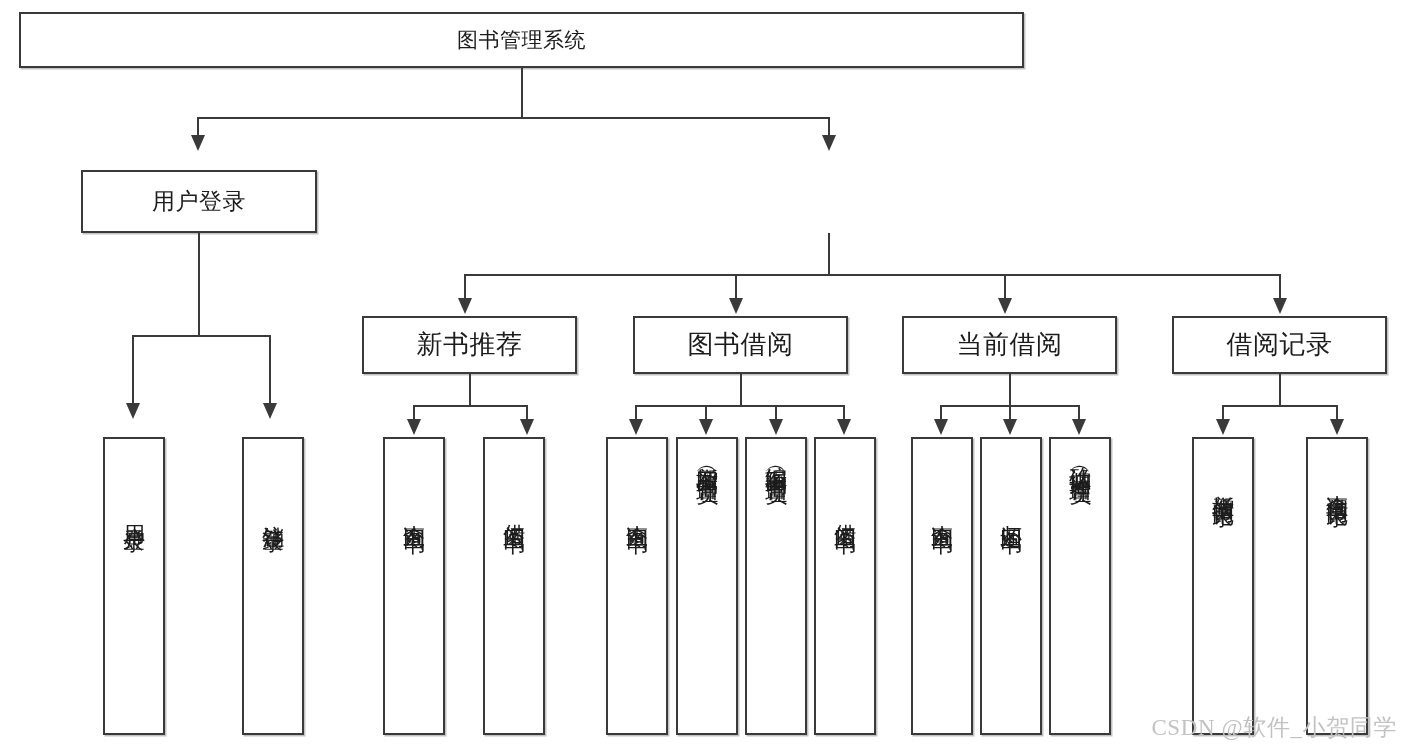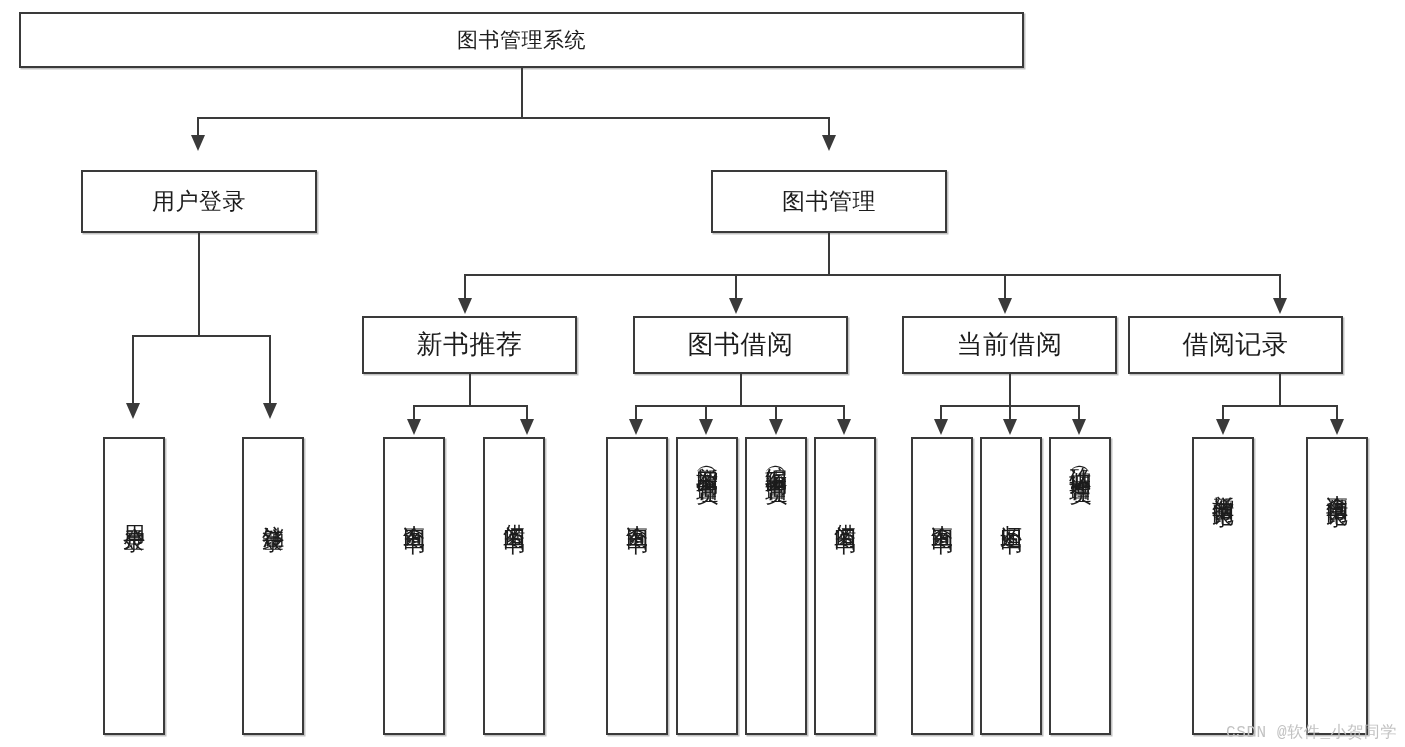--- a/index.html
+++ b/index.html
@@ -69,25 +69,25 @@
     border-left:7px solid transparent;
     border-right:7px solid transparent;
     border-top:16px solid #3a3a3a;
   }
 
   
   #watermark{
     position:absolute;
     right:8px;
     bottom:4px;
-    font-size:16px;
+    font-size:23px;
     color:#c2c2c2;
     letter-spacing:0.6px;
     white-space:nowrap;
-    font-family:Liberation Mono, monospace;
+    font-family:Liberation Serif, serif;
   }
 </style>
 </head>
 <body>
 
 <div id="canvas">
 
   <div class="node root" style="left:19px; top:12px; width:1005px; height:56px;">
     <span class="lbl">图书管理系统</span>
   </div>
@@ -97,23 +97,20 @@
   <div class="hline" style="left:197px; top:117px; width:633px; height:2px;"></div>
   <div class="vline" style="left:197px; top:117px; width:2px; height:20px;"></div>
   <div class="arrow" style="left:191px; top:135px;"></div>
   <div class="vline" style="left:828px; top:117px; width:2px; height:20px;"></div>
   <div class="arrow" style="left:822px; top:135px;"></div>
 
   <div class="node lvl2" style="left:81px; top:170px; width:236px; height:63px;">
     <span class="lbl">用户登录</span>
   </div>
 
-  <div class="node lvl2" style="left:711px; top:170px; width:236px; height:63px;">
-    <span class="lbl">图书管理</span>
-  </div>
 
   <div class="vline" style="left:198px; top:233px; width:2px; height:103px;"></div>
   <div class="hline" style="left:132px; top:335px; width:137px; height:2px;"></div>
   <div class="vline" style="left:132px; top:335px; width:2px; height:70px;"></div>
   <div class="arrow" style="left:126px; top:403px;"></div>
   <div class="vline" style="left:269px; top:335px; width:2px; height:70px;"></div>
   <div class="arrow" style="left:263px; top:403px;"></div>
 
   <div class="vline" style="left:828px; top:233px; width:2px; height:42px;"></div>
   <div class="hline" style="left:464px; top:274px; width:816px; height:2px;"></div>
@@ -132,21 +129,21 @@
 
   <div class="node lvl3" style="left:362px; top:316px; width:215px; height:58px;">
     <span class="lbl">新书推荐</span>
   </div>
   <div class="node lvl3" style="left:633px; top:316px; width:215px; height:58px;">
     <span class="lbl">图书借阅</span>
   </div>
   <div class="node lvl3" style="left:902px; top:316px; width:215px; height:58px;">
     <span class="lbl">当前借阅</span>
   </div>
-  <div class="node lvl3" style="left:1128px; top:316px; width:215px; height:58px;">
+  <div class="node lvl3" style="left:1172px; top:316px; width:215px; height:58px;">
     <span class="lbl">借阅记录</span>
   </div>
 
   <div class="vline" style="left:469px; top:374px; width:2px; height:32px;"></div>
   <div class="hline" style="left:413px; top:405px; width:114px; height:2px;"></div>
   <div class="vline" style="left:413px; top:405px; width:2px; height:16px;"></div>
   <div class="arrow" style="left:407px; top:419px;"></div>
   <div class="vline" style="left:526px; top:405px; width:2px; height:16px;"></div>
   <div class="arrow" style="left:520px; top:419px;"></div>
 

